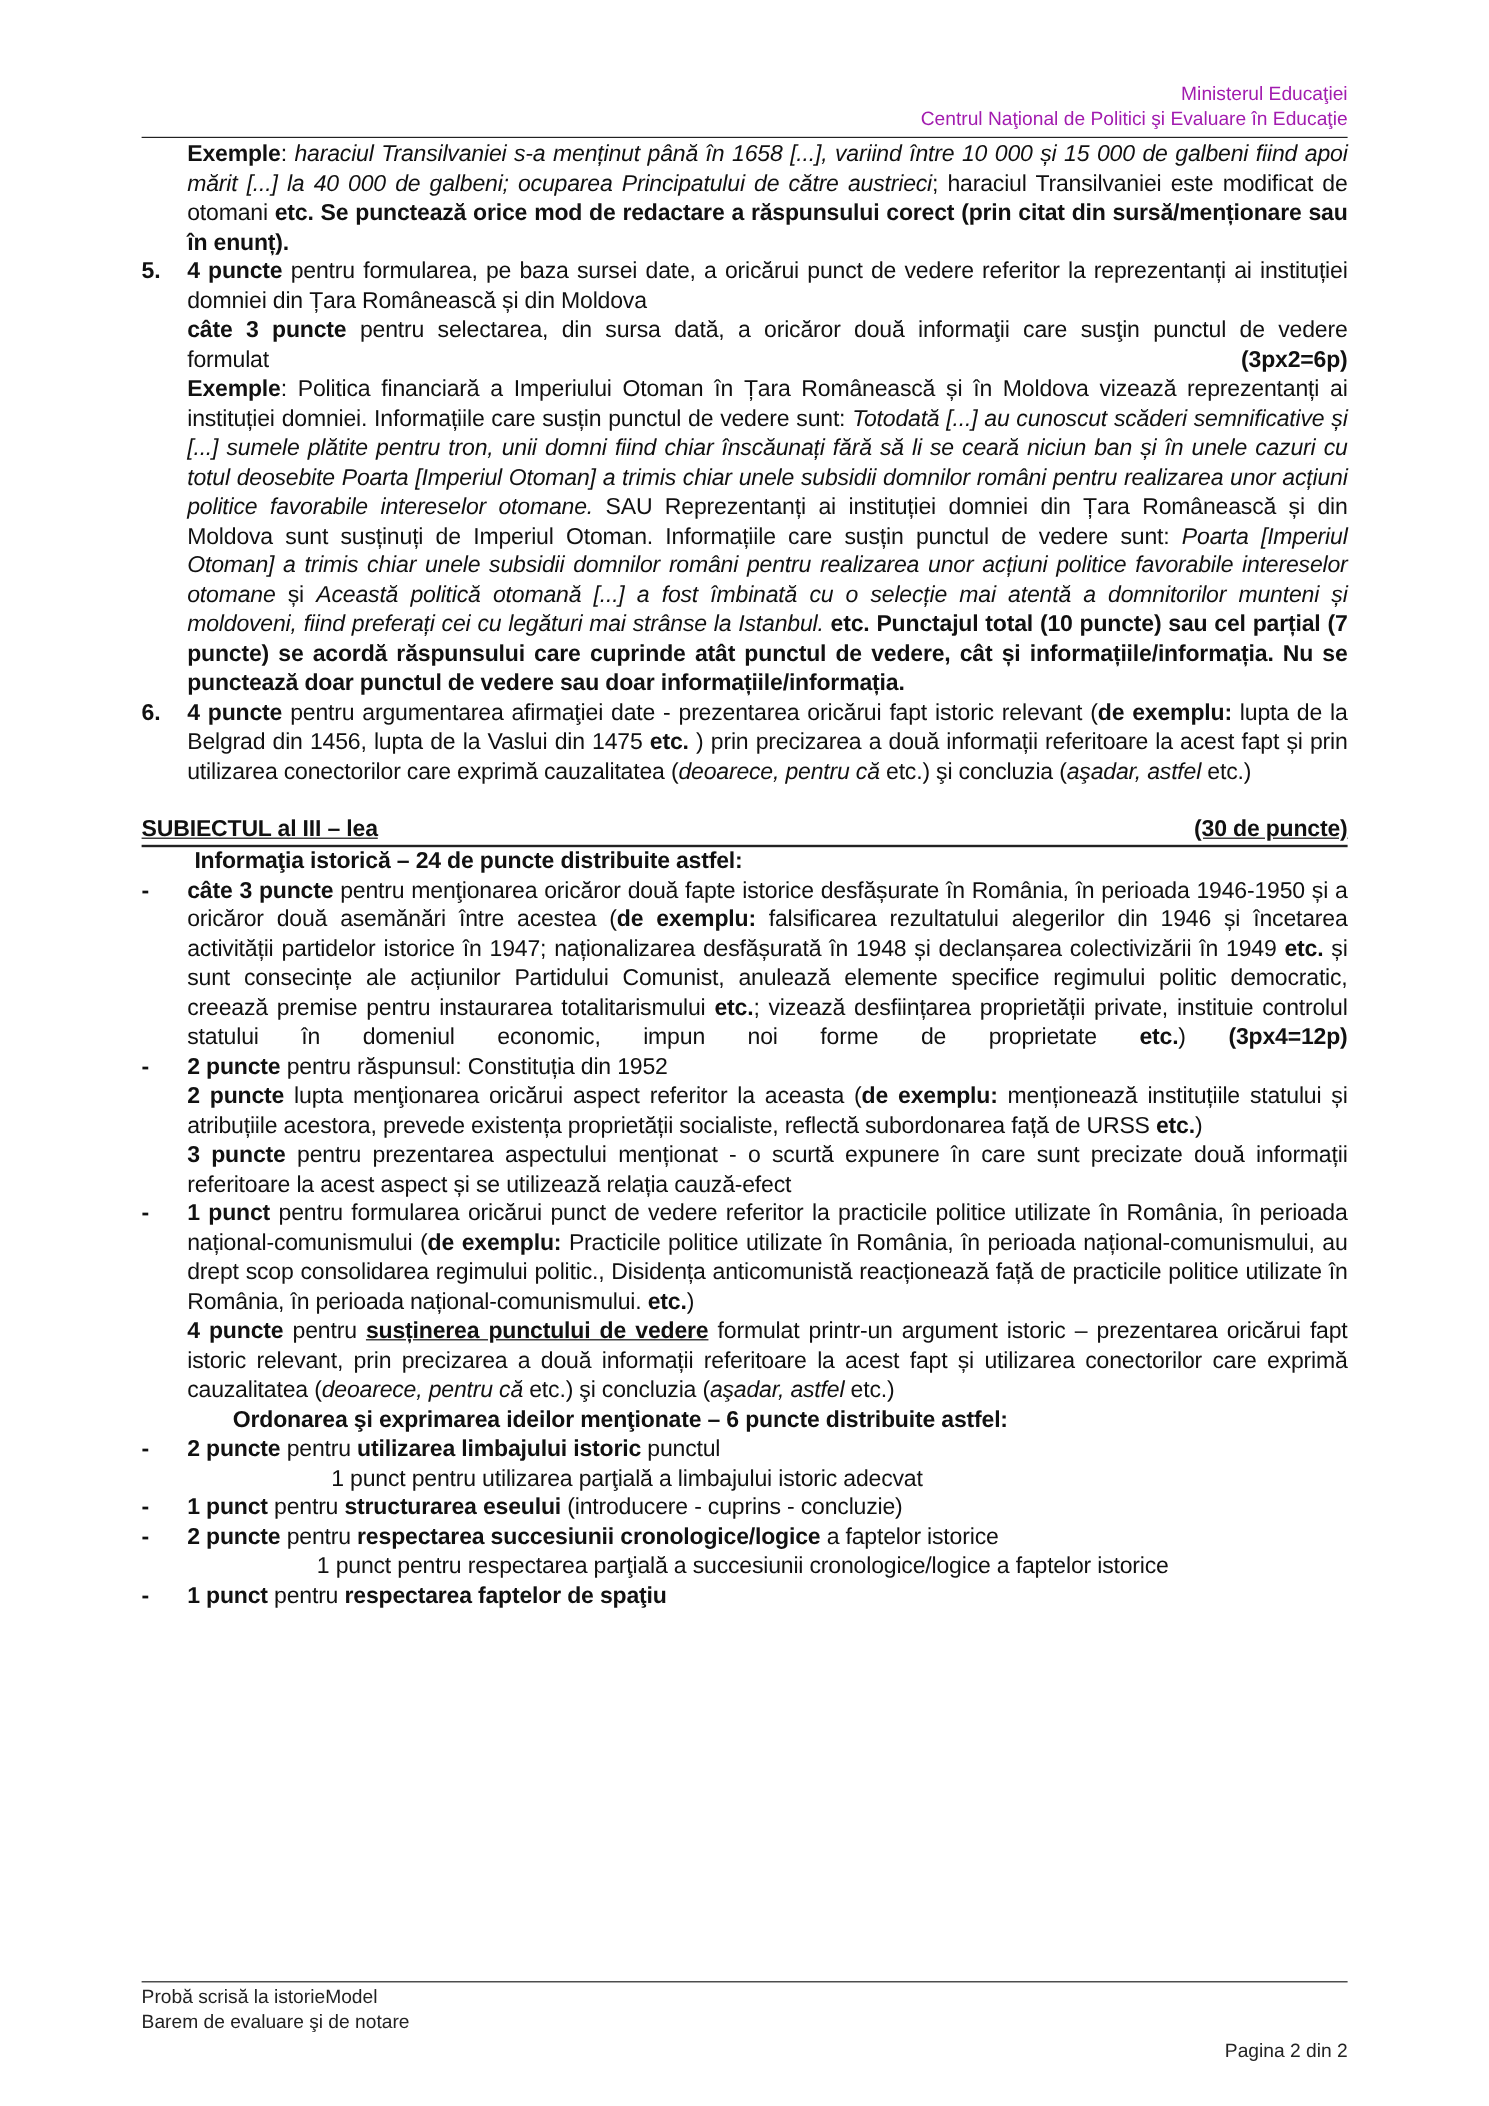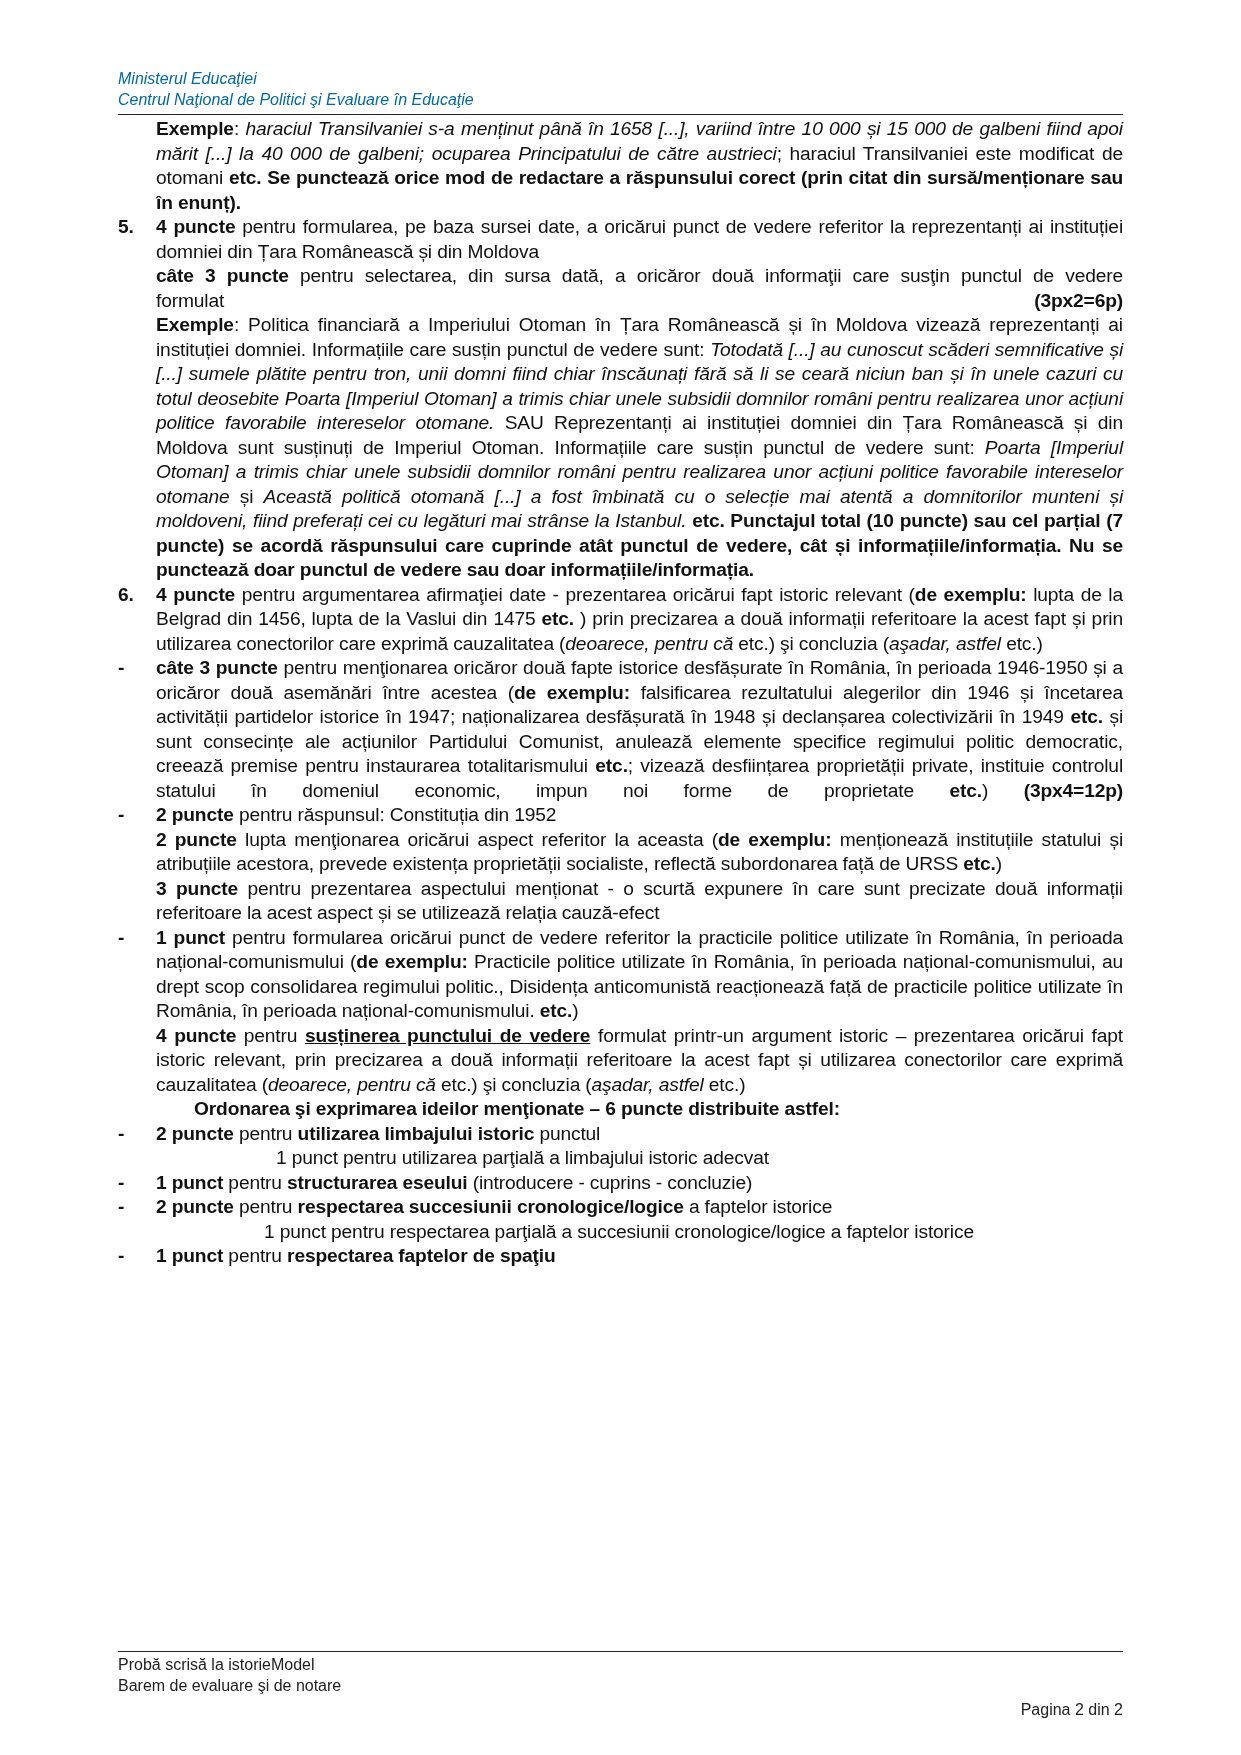--- a/index.html
+++ b/index.html
@@ -3,21 +3,21 @@
 <meta charset="utf-8">
 <style>
   html, body { margin: 0; padding: 0; background: #ffffff; }
   body {
     width: 1241px; height: 1755px; position: relative; overflow: hidden;
     font-family: "Liberation Sans", sans-serif; color: #111;
   }
   .page { position: absolute; left: 0; top: 0; width: 1241px; height: 1755px; }
   .header {
     position: absolute; left: 118px; top: 68px; width: 1005px;
-    text-align: left; font-size: 16px; line-height: 21px; color: #0369a1; font-style: italic;
+    text-align: right; font-size: 16px; line-height: 21px; color: #a21caf;
   }
   .header-rule {
     position: absolute; left: 118px; top: 114px; width: 1005px; height: 0;
     border-top: 1.5px solid #222;
   }
   .body {
     position: absolute; left: 118px; top: 117px; width: 1005px;
     font-size: 19.2px; line-height: 24.5px; letter-spacing: -0.15px;
   }
   .row { display: flex; align-items: flex-start; }
@@ -76,20 +76,25 @@
       </div>
     </div>
 
     <div class="row">
       <div class="num">6.</div>
       <div class="content">
         <span class="b">4 puncte</span><span> pentru argumentarea afirmaţiei date - prezentarea oricărui fapt istoric relevant (</span><span class="b">de exemplu:</span><span> lupta de la Belgrad din 1456, lupta de la Vaslui din 1475 </span><span class="b">etc.</span><span> ) prin precizarea a două informații referitoare la acest fapt și prin utilizarea conectorilor care exprimă cauzalitatea (</span><span class="i">deoarece, pentru că</span><span> etc.) şi concluzia (</span><span class="i">aşadar, astfel</span><span> etc.)</span>
       </div>
     </div>
 
+    <div class="section-title">
+      <span>SUBIECTUL al III – lea</span>
+      <span>(30 de puncte)</span>
+    </div>
+    <div class="section-sub">Informaţia istorică – 24 de puncte distribuite astfel:</div>
 
     <div class="row">
       <div class="dash">-</div>
       <div class="content">
         <div style="text-align:justify;text-align-last:justify;"><span class="b">câte 3 puncte</span><span> pentru menţionarea oricăror două fapte istorice desfășurate în România, în perioada 1946-1950 și a oricăror două asemănări între acestea (</span><span class="b">de exemplu:</span><span> falsificarea rezultatului alegerilor din 1946 și încetarea activității partidelor istorice în 1947; naționalizarea desfășurată în 1948 și declanșarea colectivizării în 1949 </span><span class="b">etc.</span><span> și sunt consecințe ale acțiunilor Partidului Comunist, anulează elemente specifice regimului politic democratic, creează premise pentru instaurarea totalitarismului </span><span class="b">etc.</span><span>; vizează desființarea proprietății private, instituie controlul statului în domeniul economic, impun noi forme de proprietate </span><span class="b">etc.</span><span>)</span><span>&nbsp;</span><span class="b">(3px4=12p)</span></div>
       </div>
     </div>
 
     <div class="row">
       <div class="dash">-</div>

